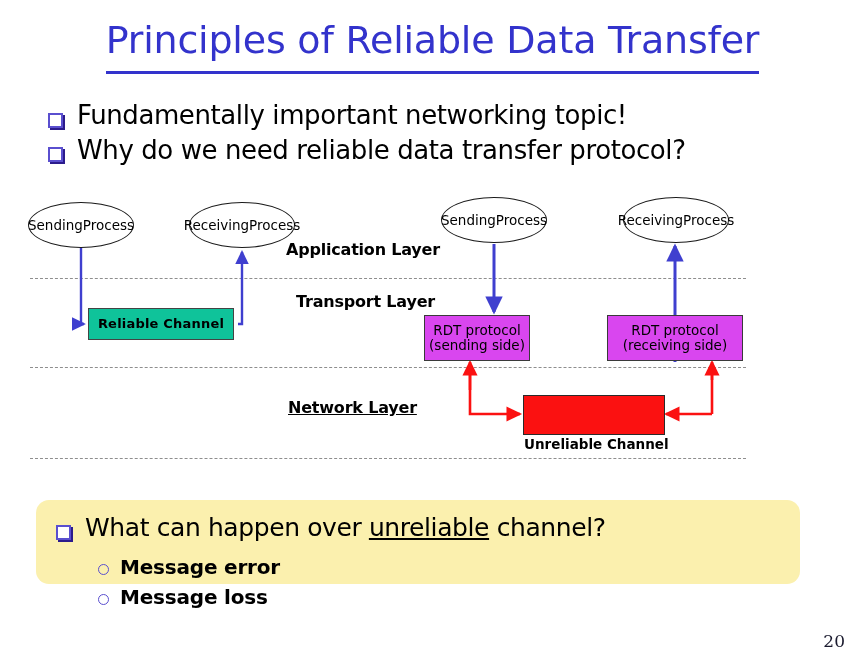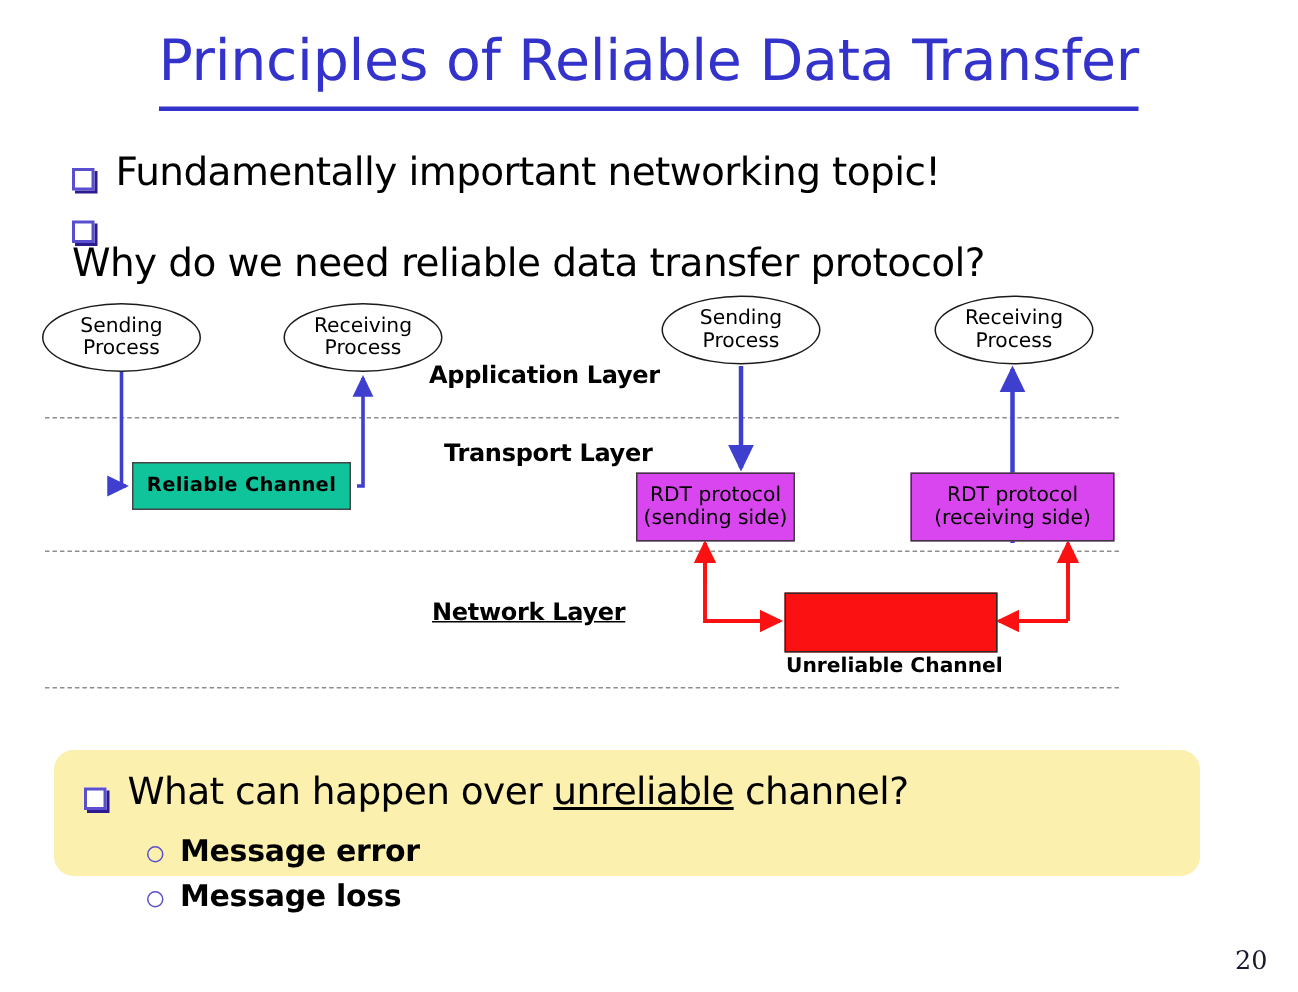--- a/index.html
+++ b/index.html
@@ -69,21 +69,21 @@
     top: 180px;
     width: 865px;
     height: 300px;
   }
   .ellipse {
     position: absolute;
     border: 1.6px solid #1a1a1a;
     border-radius: 50%;
     background: #ffffff;
     display: flex;
-    flex-direction: column;
+    flex-direction: row;
     align-items: center;
     justify-content: center;
     font-family: "DejaVu Sans", sans-serif;
     font-size: 13.5px;
     color: #000000;
     line-height: 1.08;
     box-sizing: border-box;
     z-index: 5;
   }
   .layer-label {
@@ -202,25 +202,25 @@
     color: #1a1a2e;
   }
 </style>
 </head>
 <body>
 
 <div id="slide">
 
   <div id="slide-title"><span class="tx">Principles of Reliable Data Transfer</span></div>
 
-  <div class="bullet-row" style="left:48px; top:101px;">
+  <div class="bullet-row" style="left:48px; top:101px;align-items:center;">
     <span class="sq-bullet"></span>
     <span class="bullet-text">Fundamentally important networking topic!</span>
   </div>
-  <div class="bullet-row" style="left:48px; top:136px;flex-direction:column;">
+  <div class="bullet-row" style="left:48px; top:136px;">
     <span class="sq-bullet"></span>
     <span class="bullet-text">Why do we need reliable data transfer protocol?</span>
   </div>
 
   <div id="diagram">
 
     <div class="dashline" style="left:30px; top:98px; width:716px;"></div>
     <div class="dashline" style="left:30px; top:187px; width:716px;"></div>
     <div class="dashline" style="left:30px; top:278px; width:716px;"></div>
 

